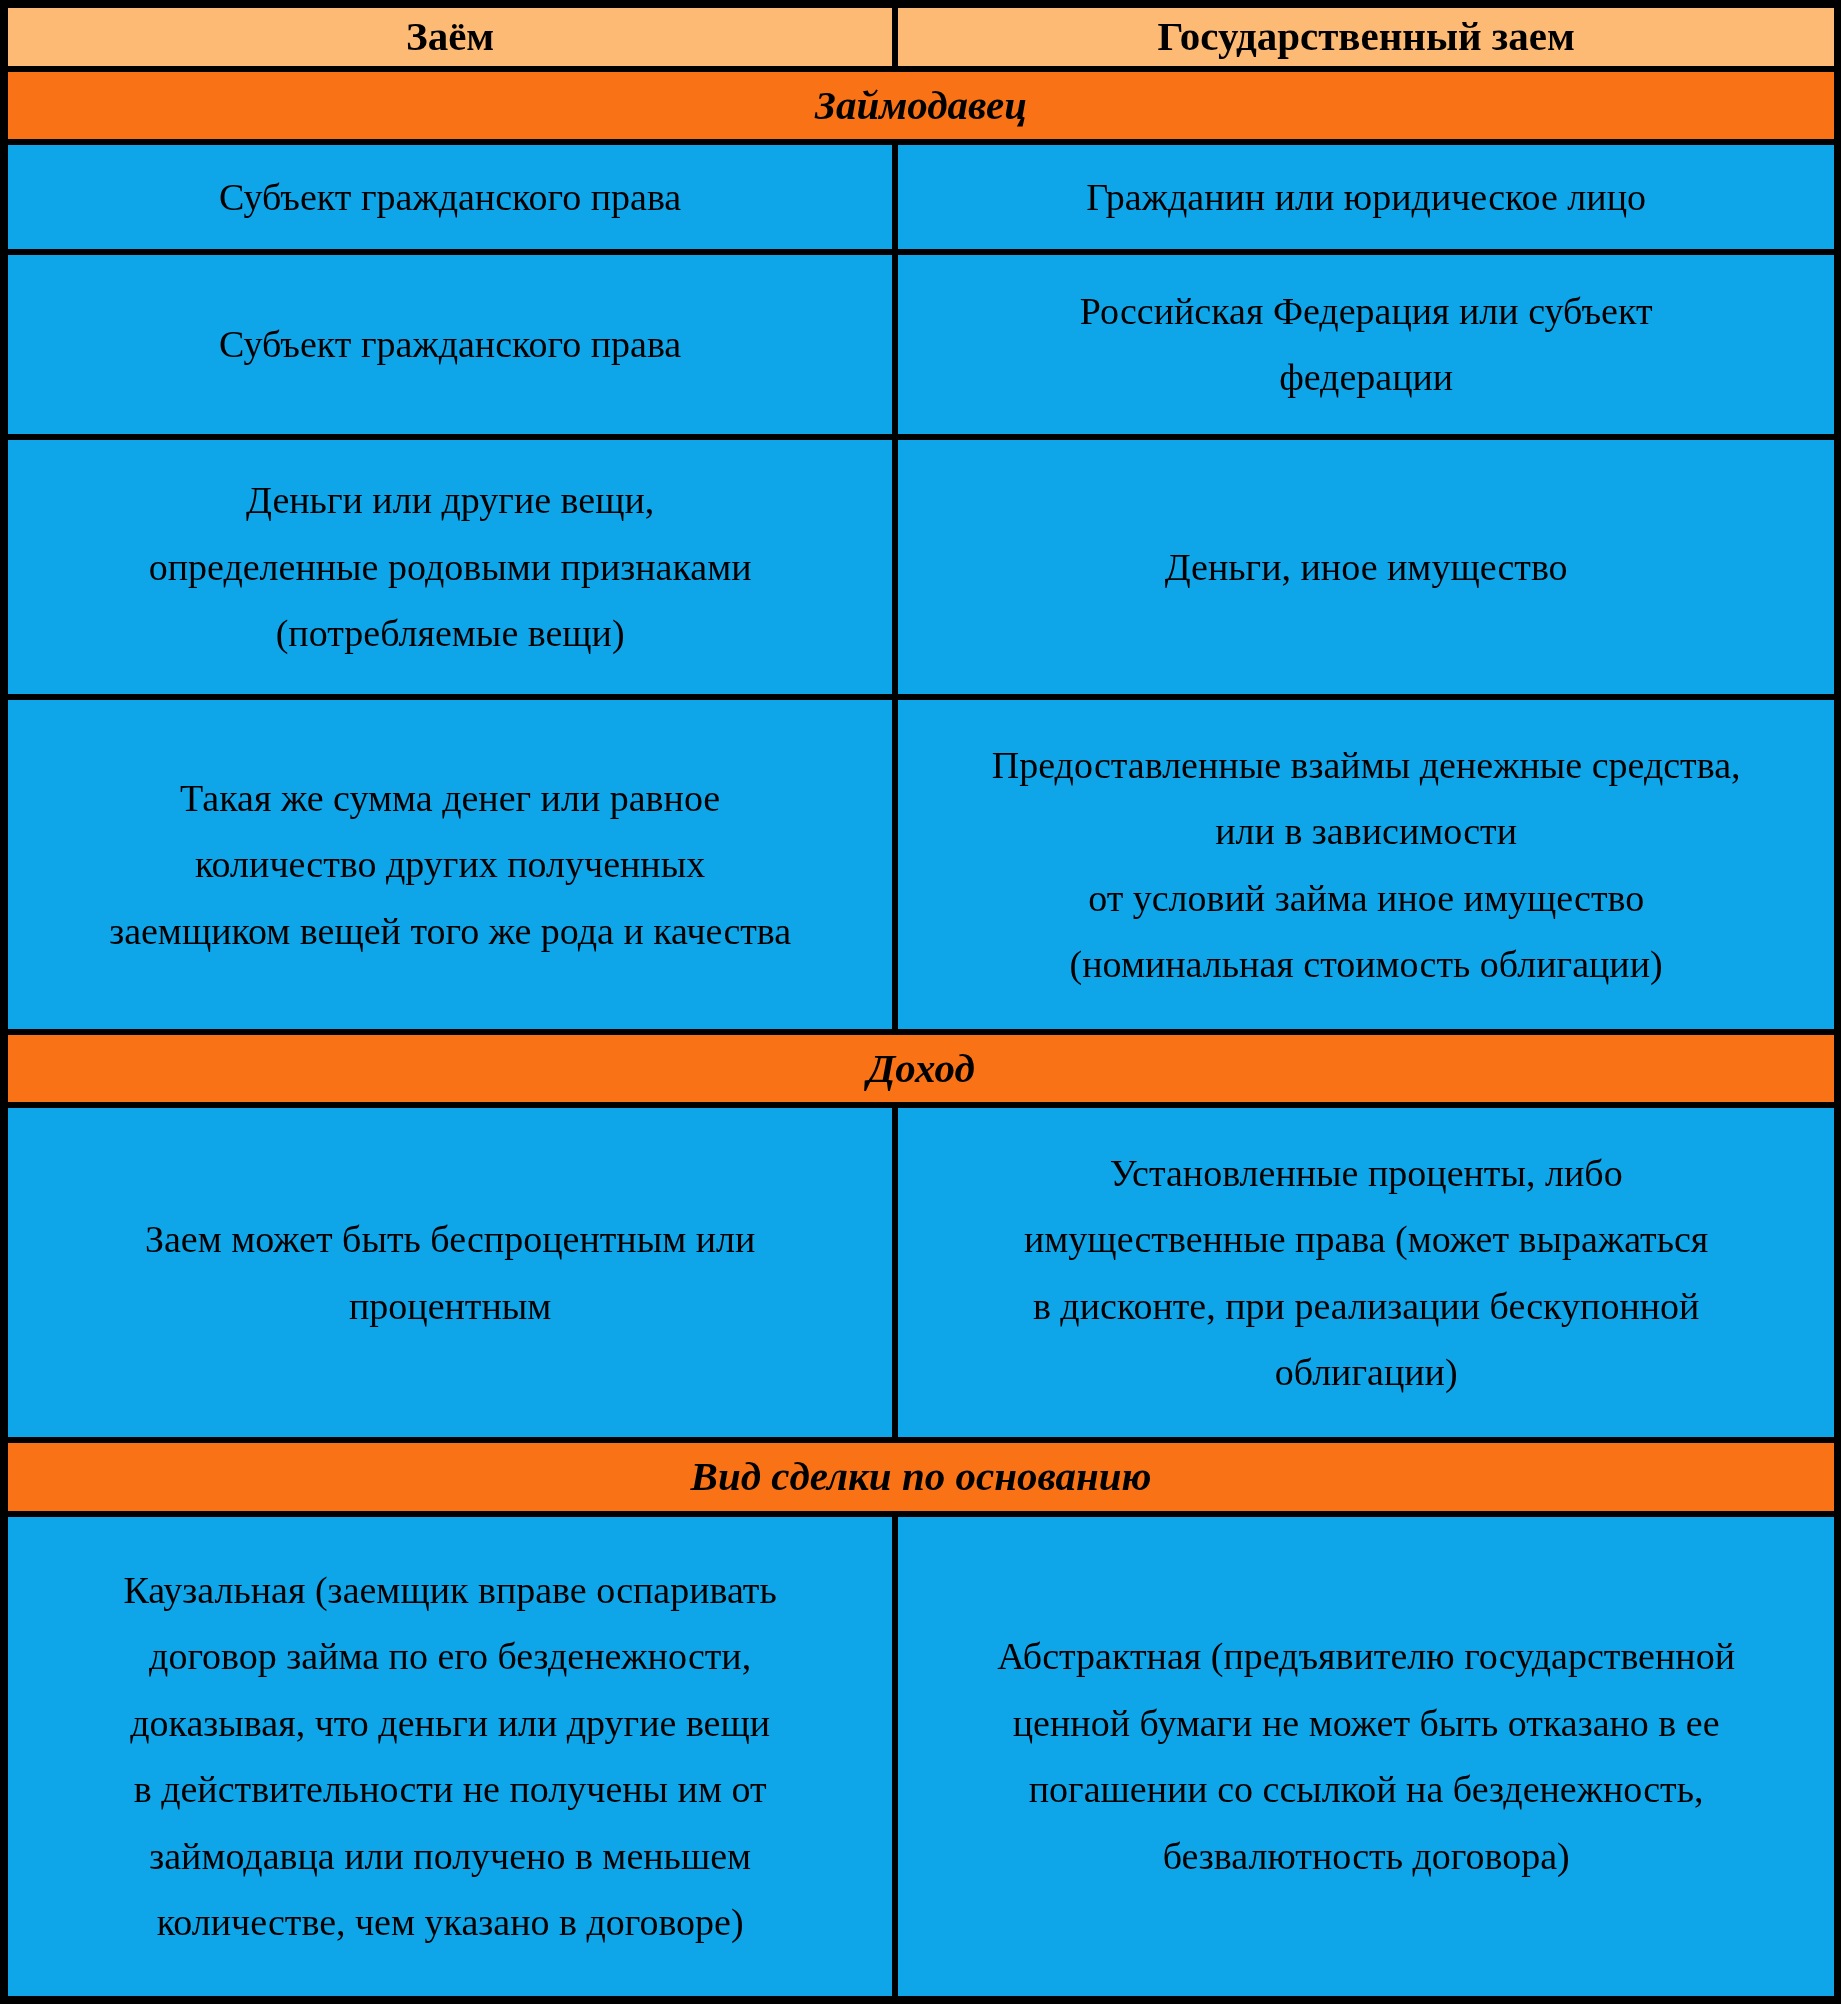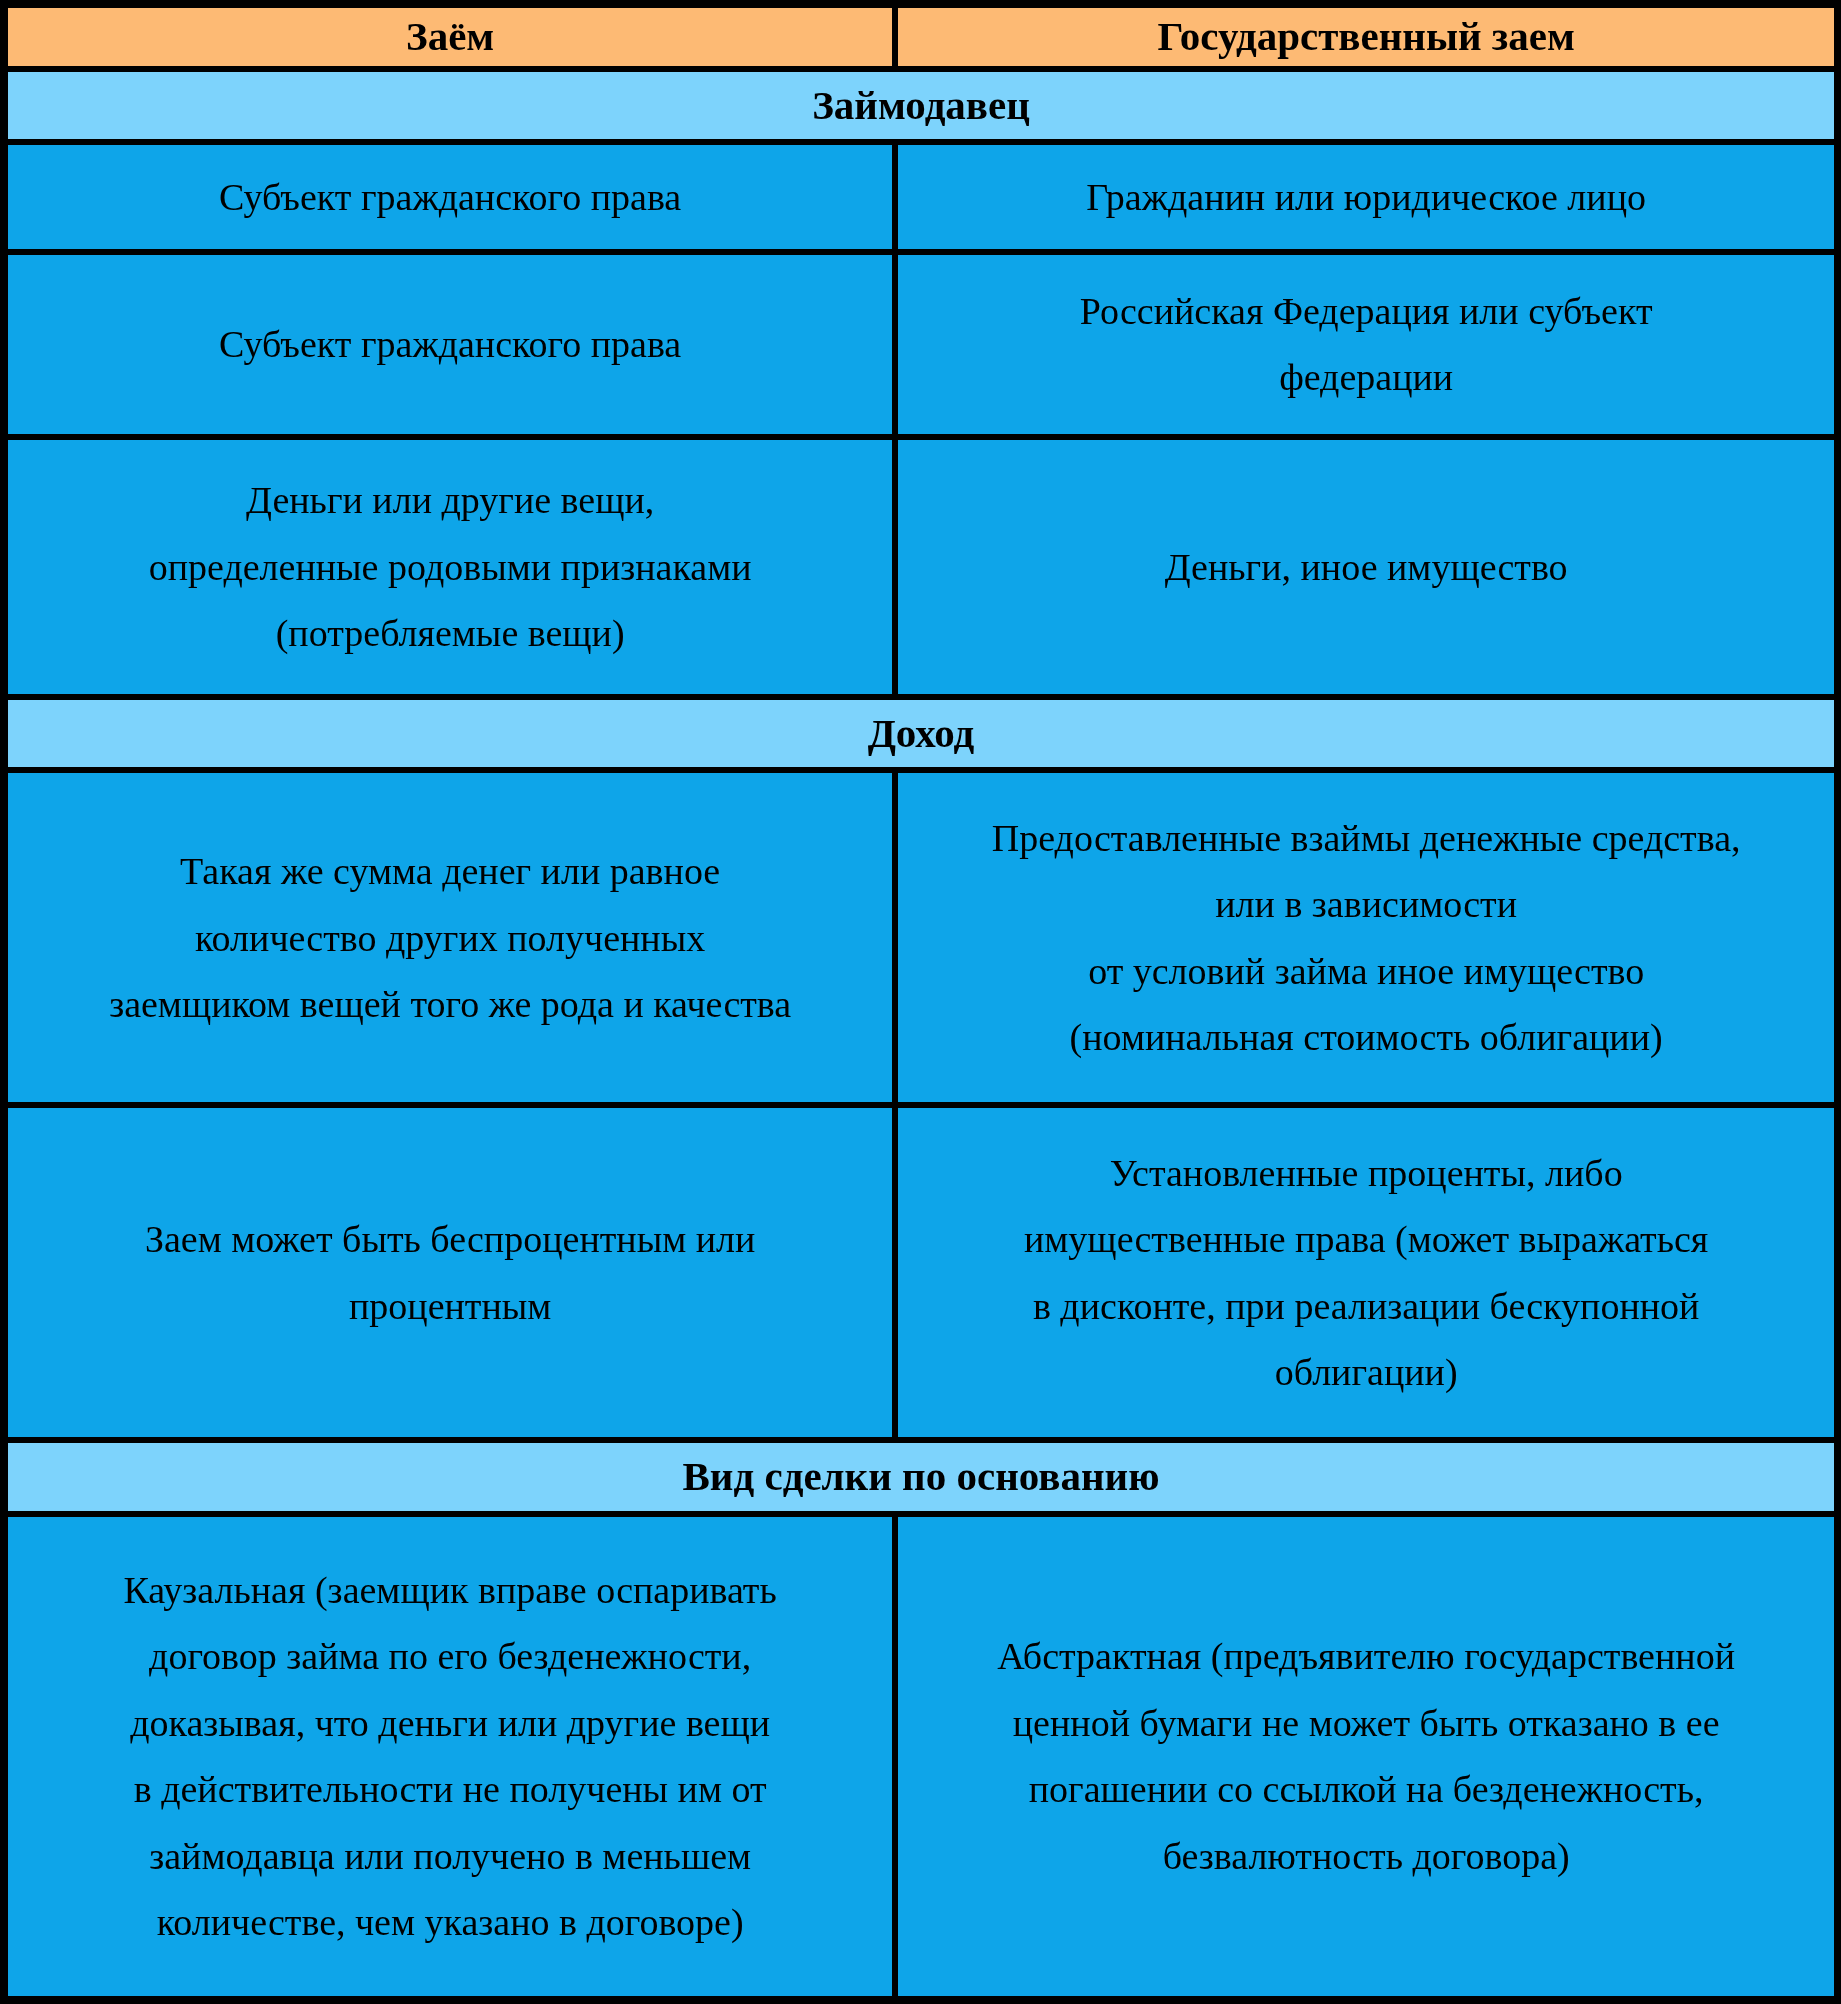--- a/index.html
+++ b/index.html
@@ -32,23 +32,24 @@
   th.col-head {
     background: #fdba74;
     font-size: 41px;
     font-weight: bold;
     padding: 5.3px 9px;
     height: 57px;
     line-height: 1.15;
   }
   
   td.section-title {
-    background: #7dd3fc;
+    background: #f97316;
     font-size: 41px;
     font-weight: bold;
+    font-style: italic;
     padding: 9px 9px;
     height: 70px;
     line-height: 1.2;
   }
   
   td.cell {
     background: #0ea5e9;
     font-size: 38px;
     padding: 12.5px 19.6px;
     line-height: 1.75;
@@ -82,30 +83,30 @@
         <td class="cell">Российская Федерация или субъект
 федерации</td>
       </tr>
       <tr>
         <td class="cell">Деньги или другие вещи,
 определенные родовыми признаками
 (потребляемые вещи)</td>
         <td class="cell">Деньги, иное имущество</td>
       </tr>
       <tr>
-        <td class="section-title" colspan="2">Доход</td>
-      </tr>
-      <tr>
         <td class="cell">Такая же сумма денег или равное
 количество других полученных
 заемщиком вещей того же рода и качества</td>
         <td class="cell">Предоставленные взаймы денежные средства,
 или в зависимости
 от условий займа иное имущество
 (номинальная стоимость облигации)</td>
+      </tr>
+      <tr>
+        <td class="section-title" colspan="2">Доход</td>
       </tr>
       <tr>
         <td class="cell">Заем может быть беспроцентным или
 процентным</td>
         <td class="cell">Установленные проценты, либо
 имущественные права (может выражаться
 в дисконте, при реализации бескупонной
 облигации)</td>
       </tr>
       <tr>

